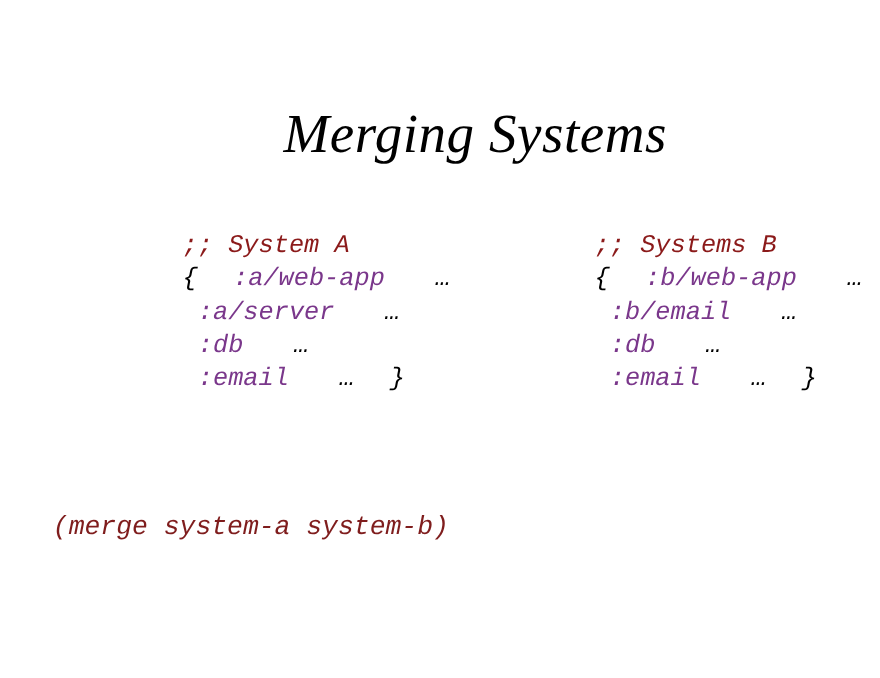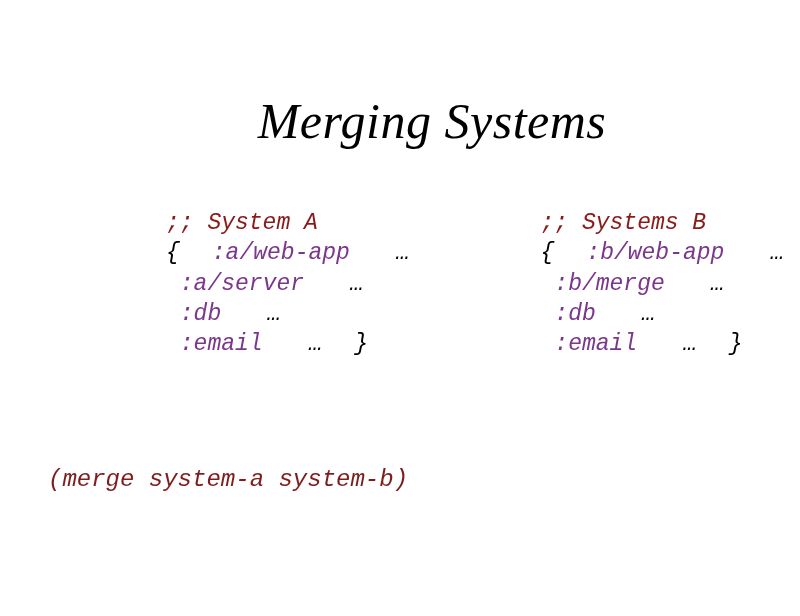--- a/index.html
+++ b/index.html
@@ -51,18 +51,18 @@
 <h1 class="title">Merging Systems</h1>
 
 <div class="columns">
   <div class="col col-left"><span class="comment">;; System A</span>
 <span class="brace">{</span><span class="kw">:a/web-app</span><span class="ellipsis"> …</span>
  <span class="kw">:a/server</span><span class="ellipsis"> …</span>
  <span class="kw">:db</span><span class="ellipsis"> …</span>
  <span class="kw">:email</span><span class="ellipsis"> …</span><span class="brace">}</span></div>
   <div class="col col-right"><span class="comment">;; Systems B</span>
 <span class="brace">{</span><span class="kw">:b/web-app</span><span class="ellipsis"> …</span>
- <span class="kw">:b/merge</span><span class="ellipsis"> …</span>
+ <span class="kw">:b/email</span><span class="ellipsis"> …</span>
  <span class="kw">:db</span><span class="ellipsis"> …</span>
  <span class="kw">:email</span><span class="ellipsis"> …</span><span class="brace">}</span></div>
 </div>
 
 <div class="merge-line">(merge system-a system-b)</div>
 
 </body></html>

